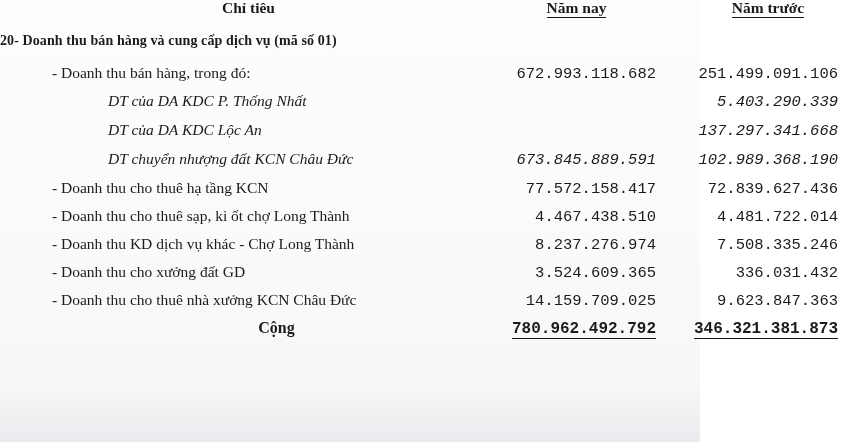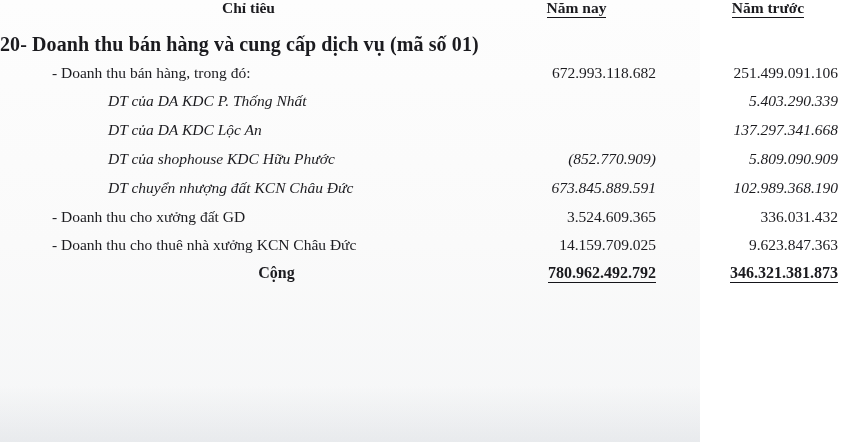--- a/index.html
+++ b/index.html
@@ -72,41 +72,42 @@
 
   
   tr.r { height: 28px; }
   tr.r-section { height: 31px; }
   tr.r-it { height: 29px; }
   tr.r-total { height: 34px; }
 
   td.label { padding-left: 80px; white-space: nowrap; }
   td.label.section {
     font-weight: bold;
-    font-size: 20px;
+    font-size: 14px;
     letter-spacing: .1px;
   }
   td.label.dash { padding-left: 52px; font-size: 15.5px; }
   td.label.it {
     padding-left: 108px;
     font-style: italic;
     font-size: 15.5px;
   }
   td.label.total {
     text-align: center;
     font-weight: bold;
     font-size: 16px;
     padding-left: 56px;
   }
 
   td.num {
     text-align: right;
     font-size: 15.5px;
     white-space: nowrap;
     font-variant-numeric: lining-nums tabular-nums;
+    font-family: Liberation Mono, monospace;
   }
   td.num.cur  { padding-right: 16px; }
   td.num.prev { padding-right: 26px; }
   td.num.it   { font-style: italic; }
   td.num.total-val {
     font-weight: bold;
     font-size: 16px;
   }
   td.num.total-val span.u {
     border-bottom: 1.8px solid #15151a;
@@ -150,28 +151,38 @@
           <td class="label it">DT của DA KDC P. Thống Nhất</td>
           <td class="num cur it"></td>
           <td class="num prev it">5.403.290.339</td>
         </tr>
         <tr class="r-it">
           <td class="label it">DT của DA KDC Lộc An</td>
           <td class="num cur it"></td>
           <td class="num prev it">137.297.341.668</td>
         </tr>
         <tr class="r-it">
-          <td class="label it">DT của shophouse KDC Hữu Phước</td>
-          <td class="num cur it">(852.770.909)</td>
-          <td class="num prev it">5.809.090.909</td>
-        </tr>
-        <tr class="r-it">
           <td class="label it">DT chuyển nhượng đất KCN Châu Đức</td>
           <td class="num cur it">673.845.889.591</td>
           <td class="num prev it">102.989.368.190</td>
+        </tr>
+        <tr class="r">
+          <td class="label dash">- Doanh thu cho thuê hạ tầng KCN</td>
+          <td class="num cur">77.572.158.417</td>
+          <td class="num prev">72.839.627.436</td>
+        </tr>
+        <tr class="r">
+          <td class="label dash">- Doanh thu cho thuê sạp, ki ốt chợ Long Thành</td>
+          <td class="num cur">4.467.438.510</td>
+          <td class="num prev">4.481.722.014</td>
+        </tr>
+        <tr class="r">
+          <td class="label dash">- Doanh thu KD dịch vụ khác - Chợ Long Thành</td>
+          <td class="num cur">8.237.276.974</td>
+          <td class="num prev">7.508.335.246</td>
         </tr>
         <tr class="r">
           <td class="label dash">- Doanh thu cho xưởng đất GD</td>
           <td class="num cur">3.524.609.365</td>
           <td class="num prev">336.031.432</td>
         </tr>
         <tr class="r">
           <td class="label dash">- Doanh thu cho thuê nhà xưởng KCN Châu Đức</td>
           <td class="num cur">14.159.709.025</td>
           <td class="num prev">9.623.847.363</td>

